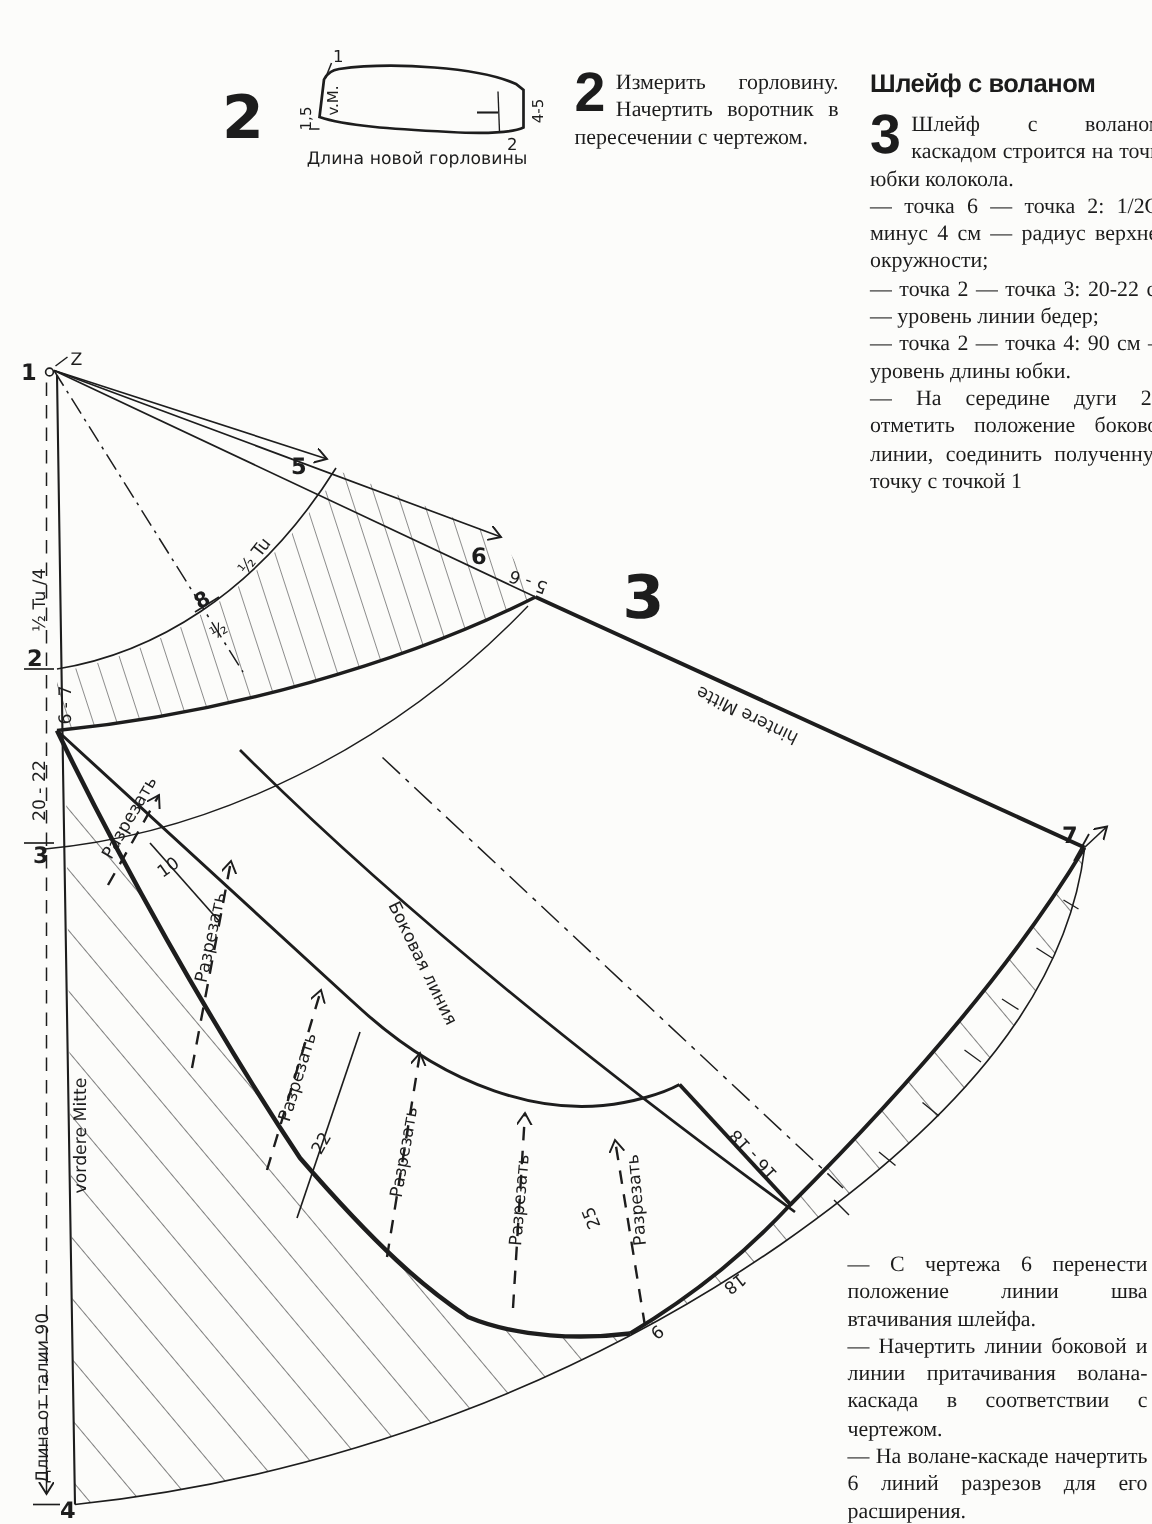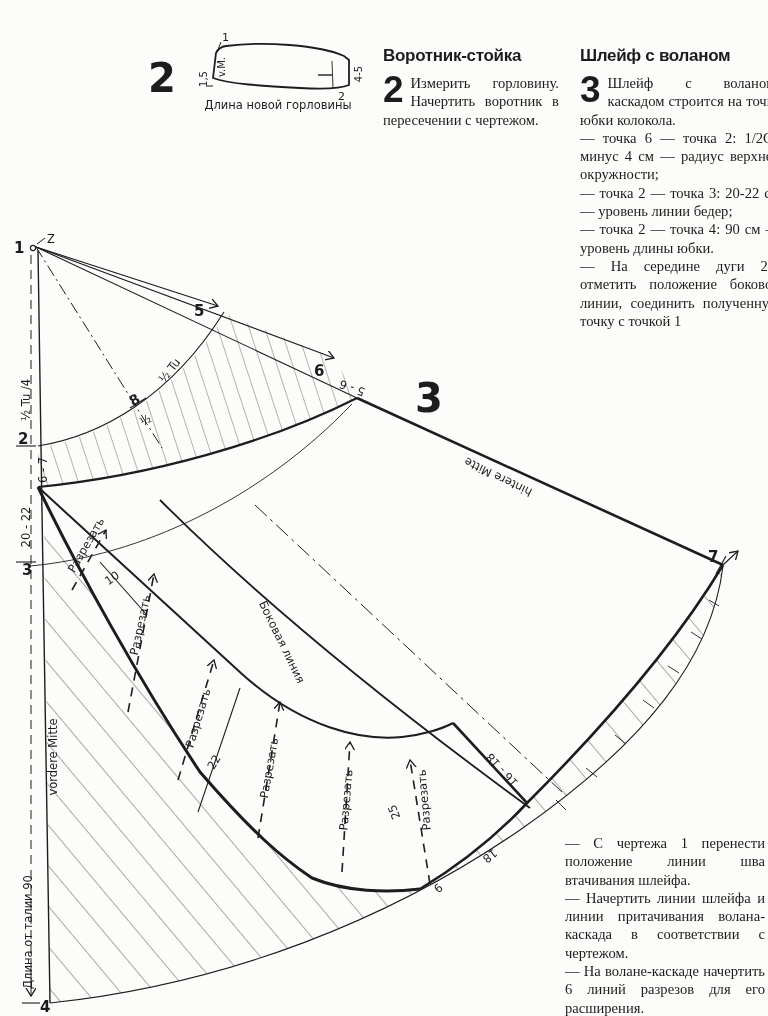--- a/index.html
+++ b/index.html
@@ -139,36 +139,35 @@
       <text x="222" y="41" font-size="11">1</text>
       <text x="222" y="70" font-size="10" text-anchor="middle" transform="rotate(-90 222 67)">v.M.</text>
       <text x="204" y="82" font-size="10" text-anchor="middle" transform="rotate(-90 204 79)">1,5</text>
       <text x="358" y="78" font-size="10" text-anchor="middle" transform="rotate(-90 358 74)">4-5</text>
       <text x="338" y="100" font-size="11">2</text>
       <text x="278" y="109" font-size="11.5" text-anchor="middle">Длина новой горловины</text>
     </g>
   </svg>
 
   <div class="col" style="left:383px;top:46px;width:176px">
-    <h2>Воротник-стойка</h2>
     <p>
       <span class="dropcap">2</span><span>Измерить горловину. Начертить воротник в пересечении с чертежом.</span>
     </p>
   </div>
 
   <div class="col" style="left:580px;top:46px;width:200px">
     <h2>Шлейф с воланом</h2>
     <p>
       <span class="dropcap">3</span><span>Шлейф с воланом-каскадом строится на точка юбки колокола.</span>
     </p>
     <p>— точка 6 — точка 2: 1/2От минус 4 см — радиус верхней окружности;</p>
     <p>— точка 2 — точка 3: 20-22 см — уровень линии бедер;</p>
     <p>— точка 2 — точка 4: 90 см — уровень длины юбки.</p>
     <p>— На середине дуги 2-5 отметить положение боковой линии, соединить полученную точку с точкой 1</p>
   </div>
 
   <div class="col" style="left:565px;top:834px;width:200px">
-    <p>— С чертежа 1 перенести положение линии шва втачивания шлейфа.</p>
-    <p>— Начертить линии шлейфа и линии притачивания волана-каскада в соответствии с чертежом.</p>
+    <p>— С чертежа 6 перенести положение линии шва втачивания шлейфа.</p>
+    <p>— Начертить линии боковой и линии притачивания волана-каскада в соответствии с чертежом.</p>
     <p>— На волане-каскаде начертить 6 линий разрезов для его расширения.</p>
   </div>
 
 </div>
 
 </body></html>

